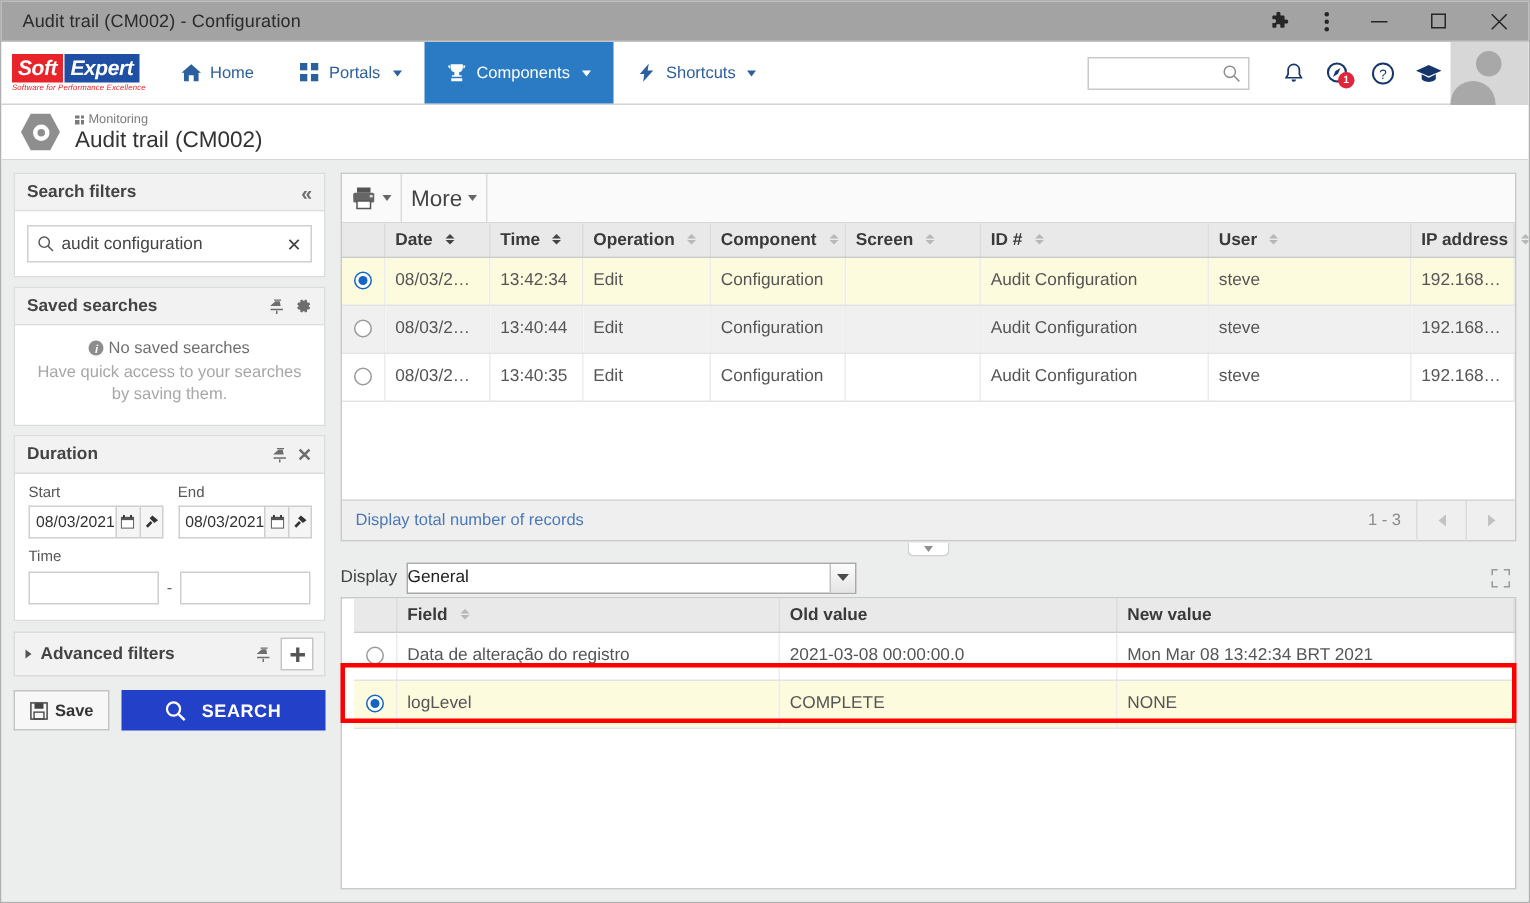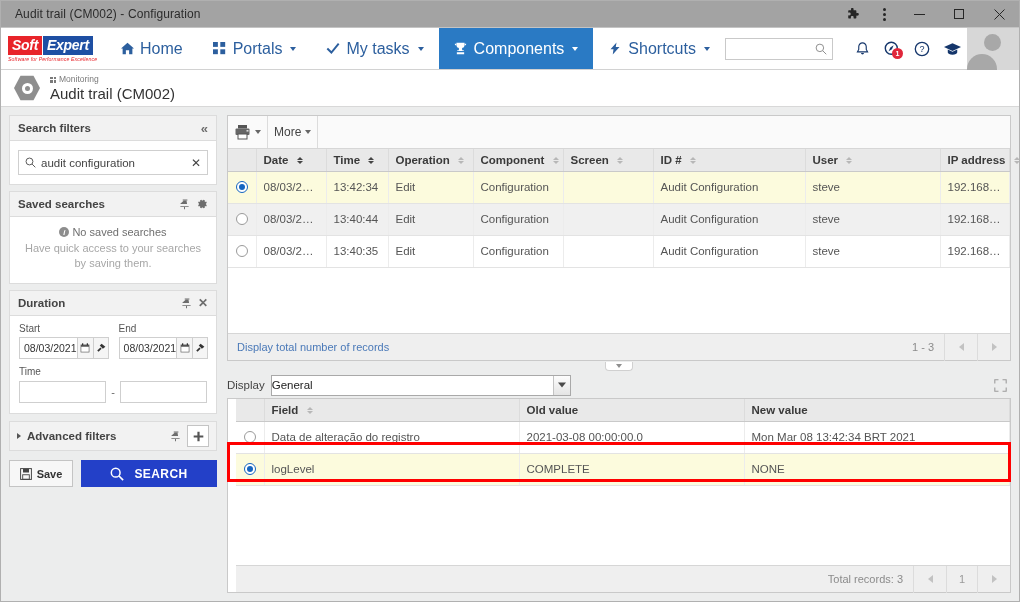--- a/index.html
+++ b/index.html
@@ -33,21 +33,21 @@
   .logo { width:104px; display:flex; align-items:center; padding-left:7px; }
   .logo-inner { position:relative; }
   .logo-top { display:flex; height:19px; align-items:stretch; }
   .logo-soft { background:#e8242a; color:#fff; font-weight:bold; font-size:14px; font-style:italic;
                padding:0 4px; display:flex; align-items:center; letter-spacing:-.3px;}
   .logo-exp { background:#1e4fa3; color:#fff; font-weight:bold; font-size:14px; font-style:italic;
               padding:0 4px; display:flex; align-items:center; letter-spacing:-.3px; margin-left:1px;}
   .logo-sub { font-size:5.2px; color:#e8242a; font-style:italic; letter-spacing:.1px; margin-top:1px; }
   .nav-items { display:flex; align-items:stretch; }
   .nav-item { display:flex; align-items:center; gap:6px; padding:0 15px; color:#2c5f9e;
-              font-size:16px; cursor:pointer; white-space:nowrap; }
+              font-size:11px; cursor:pointer; white-space:nowrap; }
   .nav-item.active { background:#2a7ac4; color:#fff; }
   .caret { width:0;height:0;border-left:3.5px solid transparent;border-right:3.5px solid transparent;
            border-top:4px solid currentColor; margin-left:2px; }
   .nav-ico { display:inline-flex; align-items:center; justify-content:center; width:14px; height:14px; }
   .nav-right { margin-left:auto; display:flex; align-items:center; gap:0; }
   .searchbox { width:108px; height:22px; border:1px solid #c9c9c9; background:#fff;
                display:flex; align-items:center; justify-content:flex-end; padding-right:5px; margin-right:14px;}
   .hdr-ico { width:30px; height:42px; display:flex; align-items:center; justify-content:center;
              color:#15366b; cursor:pointer; position:relative; }
   .badge { position:absolute; right:4px; bottom:11px; background:#e0263a; color:#fff; font-size:7px;
@@ -115,21 +115,21 @@
   .btn-save { width:64px;height:27px;border:1px solid #c4c4c4;background:#f7f7f7;display:flex;
               align-items:center;justify-content:center;gap:5px;font-size:11px;font-weight:bold;color:#333;cursor:pointer;}
   .btn-search { flex:1;height:27px;background:#2340c8;color:#fff;display:flex;align-items:center;
                 justify-content:center;gap:10px;font-size:12px;font-weight:bold;cursor:pointer;letter-spacing:.4px;}
 
   
   .main { flex:1; padding:8px 8px 8px 2px; display:flex; flex-direction:column; gap:0; min-width:0; }
   .grid-panel { background:#fff; border:1px solid #c9c9c9; display:flex; flex-direction:column; }
   .toolbar { height:33px; display:flex; align-items:stretch; border-bottom:1px solid #d6d6d6; background:#fafafa;}
   .tb-group { display:flex; align-items:center; border-right:1px solid #dcdcdc; padding:0 6px; gap:4px; cursor:pointer;}
-  .tb-more { font-size:12px; color:#444; }
+  .tb-more { font-size:15px; color:#444; }
   .tb-caret { width:0;height:0;border-left:3.5px solid transparent;border-right:3.5px solid transparent;
               border-top:4px solid #666; }
   table.grid { width:100%; border-collapse:collapse; table-layout:fixed; }
   table.grid th { background:#e9e9e9; border-bottom:1px solid #c9c9c9; border-right:1px solid #dcdcdc;
                   height:22px; font-size:11.5px; color:#3a3a3a; text-align:left; padding:0 7px;
                   font-weight:bold; white-space:nowrap; }
   table.grid th .sorter { display:inline-flex; flex-direction:column; gap:1px; margin-left:5px;
                           vertical-align:middle; }
   .ar-up { width:0;height:0;border-left:3px solid transparent;border-right:3px solid transparent;
            border-bottom:3.5px solid #b7b7b7; }
@@ -236,29 +236,20 @@
           <svg width="13" height="13" viewBox="0 0 16 16">
               <rect fill="currentColor" x="0" y="0" width="6" height="6"></rect>
               <rect fill="currentColor" x="9" y="0" width="6" height="6"></rect>
               <rect fill="currentColor" x="0" y="9" width="6" height="6"></rect>
               <rect fill="currentColor" x="9" y="9" width="6" height="6"></rect>
             </svg>
         </span>
         <span>Portals</span>
         <span class="caret"></span>
       </div>
-      <div class="nav-item">
-        <span class="nav-ico">
-          <svg width="14" height="13" viewBox="0 0 16 16">
-              <path d="M1 8 L6 13 L15 2" stroke="currentColor" stroke-width="2.4" fill="none"></path>
-            </svg>
-        </span>
-        <span>My tasks</span>
-        <span class="caret"></span>
-      </div>
       <div class="nav-item active">
         <span class="nav-ico">
           <svg width="13" height="13" viewBox="0 0 16 16">
               <path fill="currentColor" d="M3 1h10v3a3.5 3.5 0 0 1-3 3.4V10h2v1.2H4V10h2V7.4A3.5 3.5 0 0 1 3 4zM1 2h1.6v2.4C1.6 4.2 1 3.4 1 2.6zm12.4 0H15v.6c0 .8-.6 1.6-1.6 1.8zM3.5 12.6h9V15h-9z"></path>
             </svg>
         </span>
         <span>Components</span>
         <span class="caret"></span>
       </div>
       <div class="nav-item">
@@ -684,31 +675,19 @@
               <td class="radio-cell"><span class="radio on"></span></td>
               <td>logLevel</td>
               <td>COMPLETE</td>
               <td>NONE</td>
             </tr>
           </tbody>
         </table>
 
         <div class="detail-fill"></div>
 
-        <div class="grid-foot">
-          <div class="foot-right" style="margin-left:auto;">
-            <span class="range">Total records: 3</span>
-            <span class="pg-btn">
-                <i class="tri-l"></i>
-              </span>
-            <span class="pg-num">1</span>
-            <span class="pg-btn">
-                <i class="tri-r"></i>
-              </span>
-          </div>
-        </div>
 
         <div class="hilite" style="left:-1px; top:43px; right:-1px; height:40px;"></div>
       </div>
 
     </div>
   </div>
 </div>
 
 </body></html>

